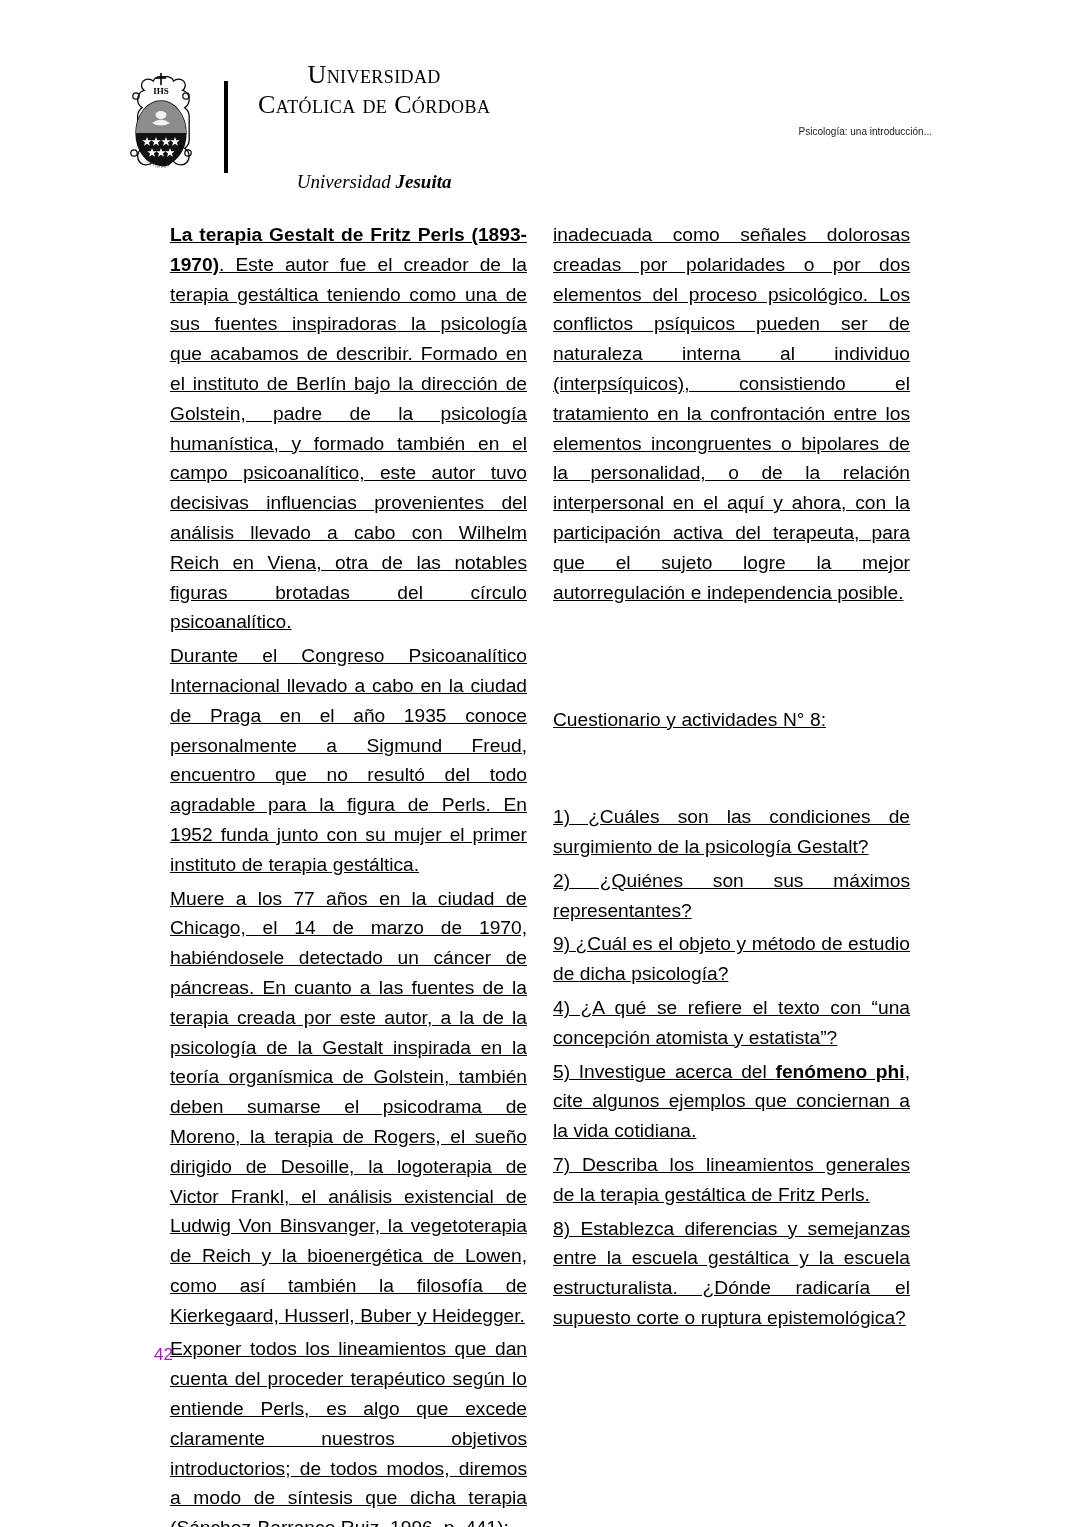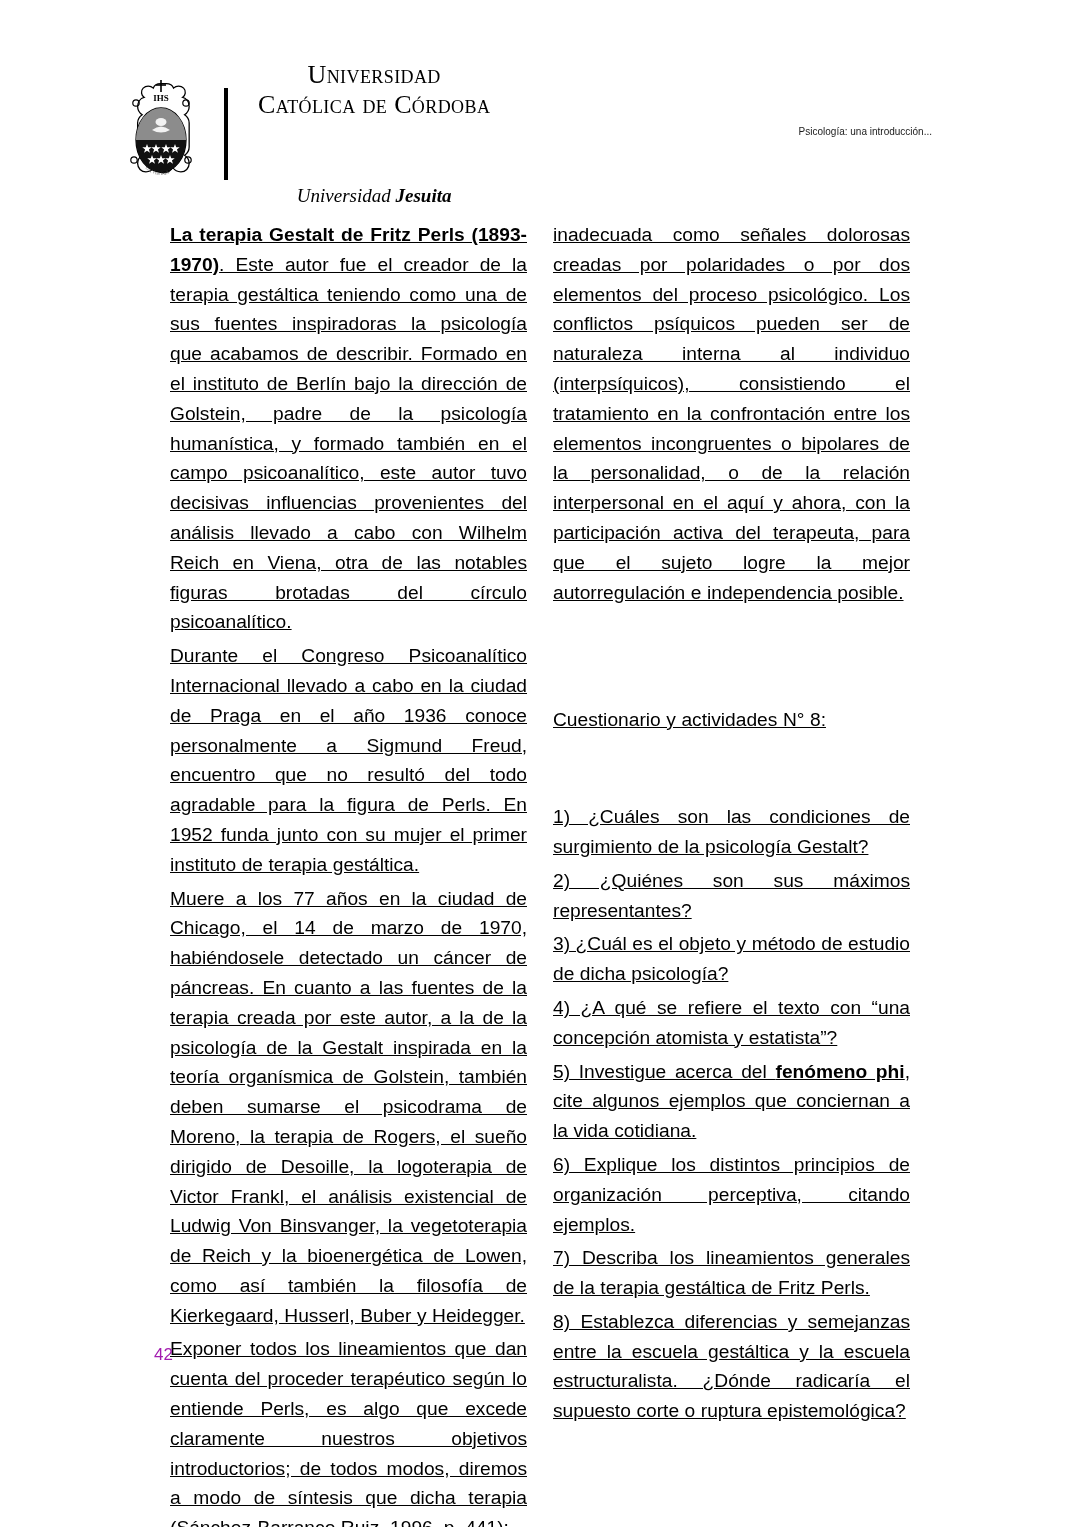--- a/index.html
+++ b/index.html
@@ -68,21 +68,21 @@
   .brand-line1,
   .brand-line2 {
     font-family: "Liberation Serif", serif;
     font-variant: small-caps;
     font-size: 26px;
     letter-spacing: 0.4px;
     color: #000000;
     white-space: nowrap;
   }
   .brand-line1 { margin-bottom: 4px; }
-  .brand-line2 { margin-bottom: 20px; }
+  .brand-line2 { margin-bottom: 6px; }
 
   .brand-line3 {
     font-family: "Liberation Serif", serif;
     font-style: italic;
     font-size: 19px;
     white-space: nowrap;
     margin-top: 48px;
   }
   .brand-line3 b { font-weight: bold; }
 
@@ -242,21 +242,21 @@
     <div class="running-head">Psicología: una introducción...</div>
   </div>
 
   <div class="content">
     <div class="columns">
 
       <div class="col">
 
         <p><b>La terapia Gestalt de Fritz Perls (1893-1970)</b><span>. Este autor fue el creador de la terapia gestáltica teniendo como una de sus fuentes inspiradoras la psicología que acabamos de describir. Formado en el instituto de Berlín bajo la dirección de Golstein, padre de la psicología humanística, y formado también en el campo psicoanalítico, este autor tuvo decisivas influencias provenientes del análisis llevado a cabo con Wilhelm Reich en Viena, otra de las notables figuras brotadas del círculo psicoanalítico.</span></p>
 
-        <p>Durante el Congreso Psicoanalítico Internacional llevado a cabo en la ciudad de Praga en el año 1936 conoce personalmente a Sigmund Freud, encuentro que no resultó del todo agradable para la figura de Perls. En 1952 funda junto con su mujer el primer instituto de terapia gestáltica.</p>
+        <p>Durante el Congreso Psicoanalítico Internacional llevado a cabo en la ciudad de Praga en el año 1935 conoce personalmente a Sigmund Freud, encuentro que no resultó del todo agradable para la figura de Perls. En 1952 funda junto con su mujer el primer instituto de terapia gestáltica.</p>
 
         <p>Muere a los 77 años en la ciudad de Chicago, el 14 de marzo de 1970, habiéndosele detectado un cáncer de páncreas. En cuanto a las fuentes de la terapia creada por este autor, a la de la psicología de la Gestalt inspirada en la teoría organísmica de Golstein, también deben sumarse el psicodrama de Moreno, la terapia de Rogers, el sueño dirigido de Desoille, la logoterapia de Victor Frankl, el análisis existencial de Ludwig Von Binsvanger, la vegetoterapia de Reich y la bioenergética de Lowen, como así también la filosofía de Kierkegaard, Husserl, Buber y Heidegger.</p>
 
         <p>Exponer todos los lineamientos que dan cuenta del proceder terapéutico según lo entiende Perls, es algo que excede claramente nuestros objetivos introductorios; de todos modos, diremos a modo de síntesis que dicha terapia (Sánchez-Barranco Ruiz, 1996, p. 441):</p>
 
         <p class="last-left">Puede ser definida, siguiendo a Castanedo (1983) como aquella que busca percibir los conflictos personales y la conducta social</p>
       </div>
 
       <div class="col">
 
@@ -268,26 +268,25 @@
         <div class="spacer-line"></div>
         <div class="spacer-line"></div>
 
         <p>Cuestionario y actividades N° 8:</p>
 
         <div class="spacer-line"></div>
         <div class="spacer-line"></div>
 
         <p>1) ¿Cuáles son las condiciones de surgimiento de la psicología Gestalt?</p>
         <p>2) ¿Quiénes son sus máximos representantes?</p>
-        <p>3) ¿Cuál es el objeto y método de estudio de dicha psicología?</p>
+        <p>9) ¿Cuál es el objeto y método de estudio de dicha psicología?</p>
         <p>4) ¿A qué se refiere el texto con “una concepción atomista y estatista”?</p>
 
         <p><span>5) Investigue acerca del </span><b>fenómeno phi</b><span>, cite algunos ejemplos que conciernan a la vida cotidiana.</span></p>
 
-        <p>6) Explique los distintos principios de organización perceptiva, citando ejemplos.</p>
         <p>7) Describa los lineamientos generales de la terapia gestáltica de Fritz Perls.</p>
         <p>8) Establezca diferencias y semejanzas entre la escuela gestáltica y la escuela estructuralista. ¿Dónde radicaría el supuesto corte o ruptura epistemológica?</p>
       </div>
 
     </div>
   </div>
 
   <div class="page-number">42</div>
 
 </div>

